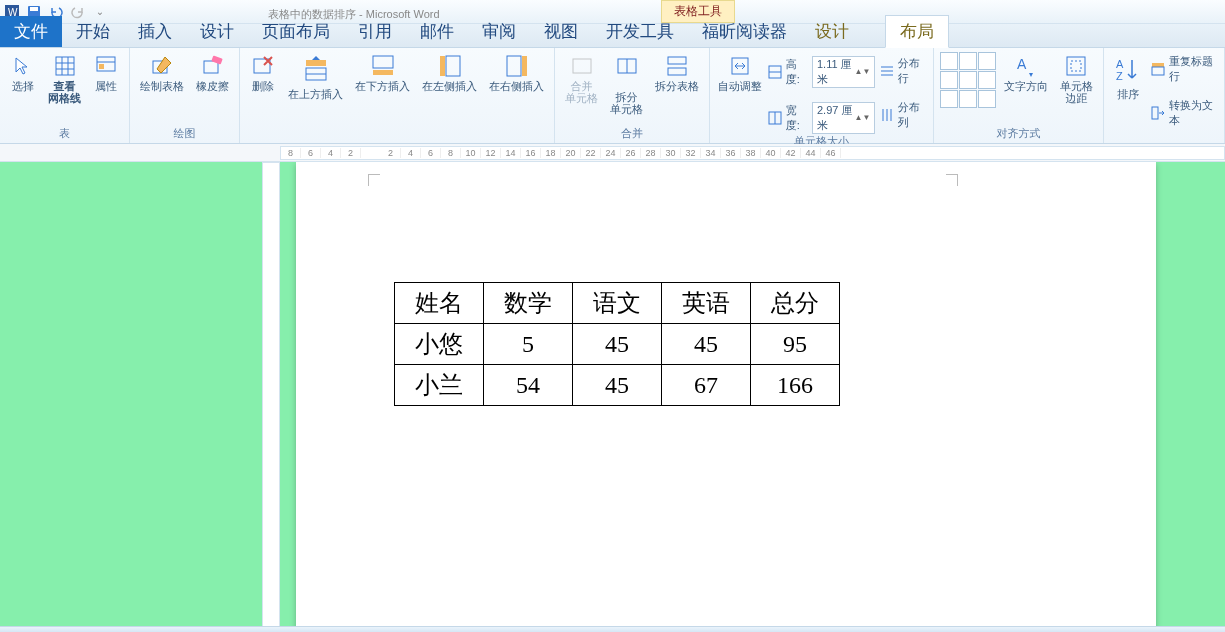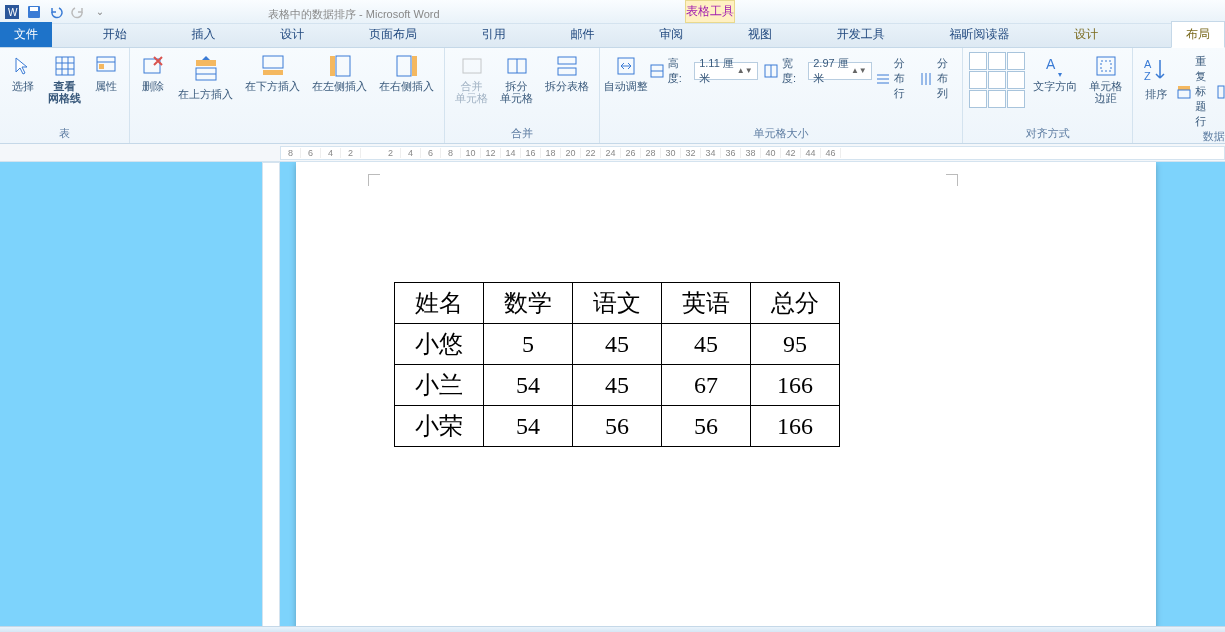--- a/index.html
+++ b/index.html
@@ -3,53 +3,53 @@
 <meta charset="utf-8">
 <style>
 * { margin: 0; padding: 0; box-sizing: border-box; font-family: "Microsoft YaHei", "SimSun", sans-serif; }
 body { background: #fff; width: 1225px; height: 632px; overflow: hidden; }
 
 
 .titlebar { height: 24px; background: linear-gradient(#fafdff,#e9f2f9); display: flex; align-items: center; font-size: 11px; color: #888; border-bottom: 1px solid #d4e3ef; }
 .qat { display: flex; align-items: center; gap: 6px; padding-left: 4px; }
 .qat-icon { width: 16px; height: 16px; display: flex; align-items: center; justify-content: center; }
 .titlebar .title { flex: 0 0 auto; margin-left: 160px; margin-top: 6px; }
-.table-tools { margin-left: auto; margin-right: 490px; background: #fff0c2; padding: 2px 0; border: 1px solid #e8d98e; color: #a21caf; font-size: 12px; }
-
-
-.tabs { height: 24px; background: linear-gradient(#e9f2f9,#dde9f3); display: flex; align-items: flex-end; font-size: 12px; color: #21497f; border-bottom: 1px solid #c5d8e8; justify-content: space-between; }
+.table-tools { margin-left: auto; margin-right: 490px; background: #fff0c2; padding: 2px 12px; border: 1px solid #e8d98e; color: #7f1d1d; font-size: 12px; }
+
+
+.tabs { height: 24px; background: linear-gradient(#e9f2f9,#dde9f3); display: flex; align-items: flex-end; font-size: 17px; color: #21497f; border-bottom: 1px solid #c5d8e8; }
 .tab { padding: 4px 14px; cursor: pointer; }
 .tab.file { background: #1e73c9; color: #fff; }
 .tab.active { background: #fff; border: 1px solid #c5d8e8; border-bottom: 1px solid #fff; color: #7a6a1e; margin-bottom: -1px; margin-left: 22px; }
 .tab.ctx { color: #7a6a1e; }
 
 
 .ribbon { height: 96px; background: linear-gradient(#f7fbfe,#eef5fb); border-bottom: 1px solid #c5d8e8; display: flex; font-size: 11px; color: #3a5a7c; }
 .group { border-right: 1px solid #d4e3ef; display: flex; flex-direction: column; padding: 2px 6px 0; }
 .group-body { flex: 1; display: flex; align-items: flex-start; gap: 4px; padding-top: 2px; }
 .group-label { text-align: center; font-size: 11px; color: #5a7aa0; padding-bottom: 2px; }
 .rbtn { display: flex; flex-direction: column; align-items: center; justify-content: flex-start; gap: 2px; padding: 2px 4px; cursor: pointer; min-width: 34px; }
 .rbtn .ico { width: 24px; height: 24px; display: flex; align-items: center; justify-content: center; }
 .rbtn .lbl { font-size: 11px; text-align: center; line-height: 12px; white-space: nowrap; }
 .rbtn.big .ico { width: 32px; height: 32px; }
-.col { display: flex; flex-direction: row; gap: 6px; }
+.col { display: flex; flex-direction: column; gap: 14px; }
 .row { display: flex; align-items: center; gap: 4px; }
-.spin { width: 70px; height: 18px; border: 1px solid #b8cde0; background: #fff; font-size: 11px; padding: 0 4px; display: flex; align-items: center; justify-content: space-between; }
+.spin { width: 70px; height: 32px; border: 1px solid #b8cde0; background: #fff; font-size: 11px; padding: 0 4px; display: flex; align-items: center; justify-content: space-between; }
 .spin .arr { display:flex; flex-direction:column; line-height:6px; font-size:8px; color:#666; }
 .mini-ico { width:16px; height:16px; display:flex; align-items:center; justify-content:flex-end; }
 .align-grid { display:grid; grid-template-columns:repeat(3,18px); grid-template-rows:repeat(3,18px); gap:1px; }
 .align-cell { border:1px solid #a8c4dc; background:#fff; cursor:pointer; }
 
 
 .ruler-area { height: 18px; background: #f4f7fa; border-bottom: 1px solid #d4e3ef; position: relative; font-size: 9px; color: #888; }
 .ruler-h { position: absolute; left: 280px; right: 0; top: 2px; height: 14px; background: #fff; border: 1px solid #d4e3ef; display:flex; align-items:center; overflow:hidden; }
 .ruler-tick { flex:0 0 20px; text-align:center; border-right:1px solid #eee; }
 
 
-.doc-area { position: relative; background: #7dd3fc; height: 470px; overflow: hidden; }
+.doc-area { position: relative; background: #86efac; height: 470px; overflow: hidden; }
 .vruler { position:absolute; left:262px; top:0; width:18px; bottom:0; background:#fff; border:1px solid #d4e3ef; }
 .page { position: absolute; left: 296px; top: 0; width: 860px; height: 632px; background: #fff; box-shadow: 0 2px 6px rgba(0,0,0,.25); }
 .page-corner-tl { position:absolute; left:72px; top:12px; width:12px; height:12px; border-left:1px solid #bbb; border-top:1px solid #bbb; }
 .page-corner-tr { position:absolute; right:198px; top:12px; width:12px; height:12px; border-right:1px solid #bbb; border-top:1px solid #bbb; }
 
 .doc-table { position: absolute; left: 98px; top: 120px; border-collapse: collapse; }
 .doc-table td, .doc-table th { border: 1.5px solid #000; padding: 4px 20px; font-size: 24px; font-family: "SimSun","宋体",serif; text-align: center; height: 40px; }
 .doc-table th { font-weight: normal; }
 
 .statusbar { position: fixed; bottom: 0; left:0; right:0; height: 6px; background: linear-gradient(#eaf3fb,#d6e7f5); border-top: 1px solid #c5d8e8; }
@@ -139,20 +139,43 @@
               <line x1="2" y1="7" x2="20" y2="7" stroke="#3a7bd5"></line>
               <rect x="4" y="9" width="5" height="5" fill="#f4b860"></rect>
             </svg>
           </span>
           <span class="lbl">属性</span>
         </div>
     </div>
     <div class="group-label">表</div>
   </div>
 
+  <div class="group">
+    <div class="group-body">
+      <div class="rbtn">
+          <span class="ico">
+            <svg width="22" height="22">
+              <rect x="2" y="6" width="14" height="12" fill="none" stroke="#3a7bd5"></rect>
+              <path d="M14 2 L20 8 L10 18 L6 14 Z" fill="#f4b860" stroke="#b8860b"></path>
+            </svg>
+          </span>
+          <span class="lbl">绘制表格</span>
+        </div>
+      <div class="rbtn">
+          <span class="ico">
+            <svg width="22" height="22">
+              <rect x="2" y="6" width="14" height="12" fill="none" stroke="#3a7bd5"></rect>
+              <rect x="10" y="2" width="10" height="6" fill="#f7a" rx="1" transform="rotate(20 15 5)"></rect>
+            </svg>
+          </span>
+          <span class="lbl">橡皮擦</span>
+        </div>
+    </div>
+    <div class="group-label">绘图</div>
+  </div>
 
   <div class="group">
     <div class="group-body">
       <div class="rbtn">
           <span class="ico">
             <svg width="22" height="22">
               <rect x="2" y="4" width="16" height="14" fill="none" stroke="#3a7bd5"></rect>
               <path d="M12 2 L20 10 M20 2 L12 10" stroke="#d9534f" stroke-width="2"></path>
             </svg>
           </span>
@@ -210,21 +233,21 @@
           <span class="lbl" style="white-space:pre;">合并
 单元格</span>
         </div>
       <div class="rbtn">
           <span class="ico">
             <svg width="22" height="22">
               <rect x="2" y="4" width="18" height="14" fill="none" stroke="#3a7bd5"></rect>
               <line x1="11" y1="4" x2="11" y2="18" stroke="#3a7bd5"></line>
             </svg>
           </span>
-          <span class="lbl" style="white-space:pre;">拆分
+          <span class="lbl" style="white-space:pre;margin-top:11px;">拆分
 单元格</span>
         </div>
       <div class="rbtn">
           <span class="ico">
             <svg width="22" height="22">
               <rect x="2" y="2" width="18" height="7" fill="none" stroke="#3a7bd5"></rect>
               <rect x="2" y="13" width="18" height="7" fill="none" stroke="#3a7bd5"></rect>
             </svg>
           </span>
           <span class="lbl">拆分表格</span>
@@ -436,25 +459,18 @@
             <td>45</td>
             <td>95</td>
           </tr>
           <tr>
             <td>小兰</td>
             <td>54</td>
             <td>45</td>
             <td>67</td>
             <td>166</td>
           </tr>
-          <tr>
-            <td>小荣</td>
-            <td>54</td>
-            <td>56</td>
-            <td>56</td>
-            <td>166</td>
-          </tr>
         </tbody>
     </table>
   </div>
 </div>
 
 <div class="statusbar"></div>
 
 </body></html>

